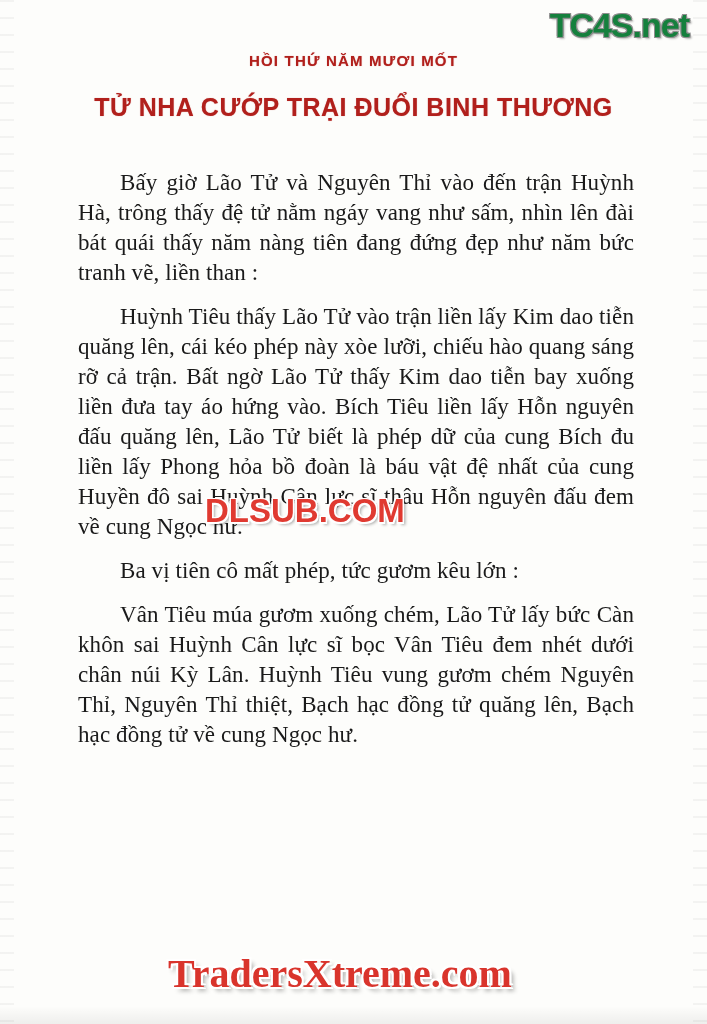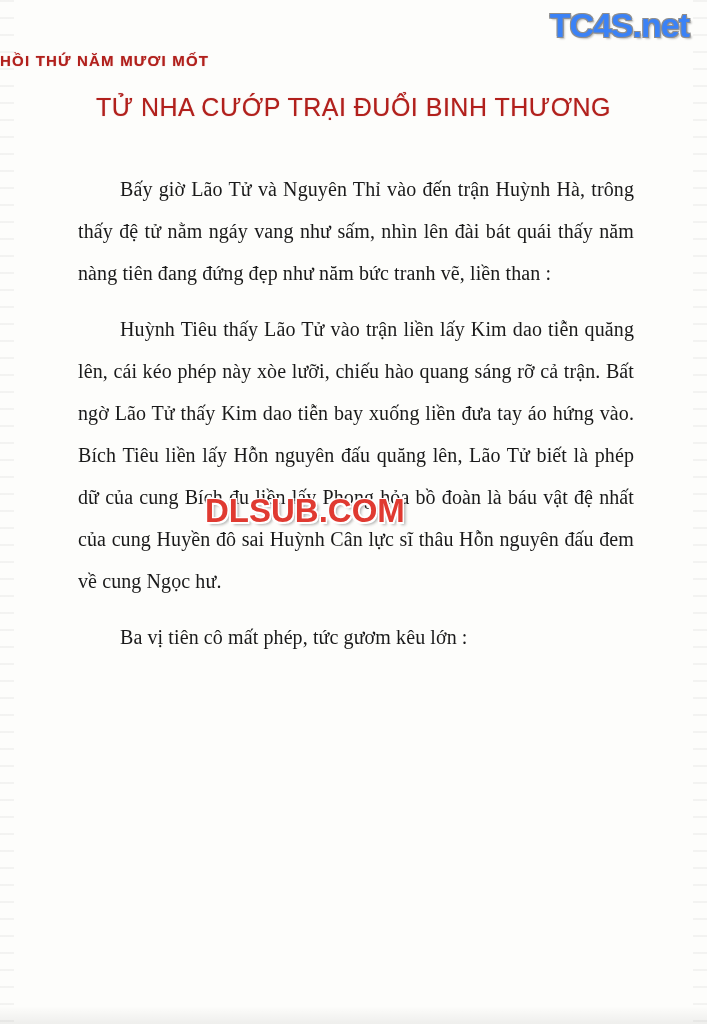--- a/index.html
+++ b/index.html
@@ -40,68 +40,68 @@
   .scan-edge-right { right: 0; }
 
   .watermark-tc4s {
     position: absolute;
     top: 6px;
     right: 18px;
     font-family: "Liberation Sans", sans-serif;
     font-weight: bold;
     font-size: 34px;
     letter-spacing: -1px;
-    color: #3b82f6;
+    color: #15803d;
     text-shadow:
       -1px -1px 0 #8e8e8e,
        1px -1px 0 #8e8e8e,
       -1px  1px 0 #8e8e8e,
        1px  1px 0 #8e8e8e,
        2px  2px 2px rgba(0,0,0,0.25);
   }
 
   .chapter-kicker {
     position: absolute;
     top: 52px;
     left: 0;
     right: 0;
-    text-align: left;
+    text-align: center;
     font-family: "Liberation Sans", sans-serif;
     font-weight: bold;
     font-size: 15px;
     letter-spacing: 1.2px;
     color: #b1201c;
     text-shadow: 0 0 1px rgba(177,32,28,0.5);
   }
 
   .chapter-title {
     position: absolute;
     top: 93px;
     left: 0;
     right: 0;
     text-align: center;
     font-family: "Liberation Sans", sans-serif;
-    font-weight: normal;
+    font-weight: bold;
     font-size: 25px;
     letter-spacing: 0.5px;
     color: #b1201c;
     text-shadow: 0 0 1px rgba(177,32,28,0.45);
   }
 
   .body-text {
     position: absolute;
     top: 168px;
     left: 78px;
     width: 556px;
     color: #1a1a1a;
   }
 
   .para {
-    font-size: 20px;
-    line-height: 42px;
+    font-size: 23px;
+    line-height: 30px;
     text-align: justify;
     text-justify: inter-word;
     margin: 0 0 14px 0;
     letter-spacing: 0.1px;
   }
   .para.indent { text-indent: 42px; }
   .para.dash { text-indent: 34px; }
 
   .watermark-dlsub {
     position: absolute;
@@ -156,19 +156,21 @@
   <div class="watermark-tc4s">TC4S.net</div>
 
   <div class="chapter-kicker">HỒI THỨ NĂM MƯƠI MỐT</div>
 
   <div class="chapter-title">TỬ NHA CƯỚP TRẠI ĐUỔI BINH THƯƠNG</div>
 
   <div class="body-text">
     <p class="para indent">Bấy giờ Lão Tử và Nguyên Thỉ vào đến trận Huỳnh Hà, trông thấy đệ tử nằm ngáy vang như sấm, nhìn lên đài bát quái thấy năm nàng tiên đang đứng đẹp như năm bức tranh vẽ, liền than :</p>
     <p class="para indent">Huỳnh Tiêu thấy Lão Tử vào trận liền lấy Kim dao tiễn quăng lên, cái kéo phép này xòe lưỡi, chiếu hào quang sáng rỡ cả trận. Bất ngờ Lão Tử thấy Kim dao tiễn bay xuống liền đưa tay áo hứng vào. Bích Tiêu liền lấy Hỗn nguyên đấu quăng lên, Lão Tử biết là phép dữ của cung Bích đu liền lấy Phong hỏa bồ đoàn là báu vật đệ nhất của cung Huyền đô sai Huỳnh Cân lực sĩ thâu Hỗn nguyên đấu đem về cung Ngọc hư.</p>
     <p class="para indent">Ba vị tiên cô mất phép, tức gươm kêu lớn :</p>
+    <p class="para indent">Vân Tiêu múa gươm xuống chém, Lão Tử lấy bức Càn khôn sai Huỳnh Cân lực sĩ bọc Vân Tiêu đem nhét dưới chân núi Kỳ Lân. Huỳnh Tiêu vung gươm chém Nguyên Thỉ, Nguyên Thỉ thiệt, Bạch hạc đồng tử quăng lên, Bạch hạc đồng tử về cung Ngọc hư.</p>
   </div>
 
   <div class="watermark-dlsub">DLSUB.COM</div>
 
+  <div class="watermark-traders">TradersXtreme.com</div>
 
   <div class="page-fold"></div>
 </div>
 
 </body></html>

